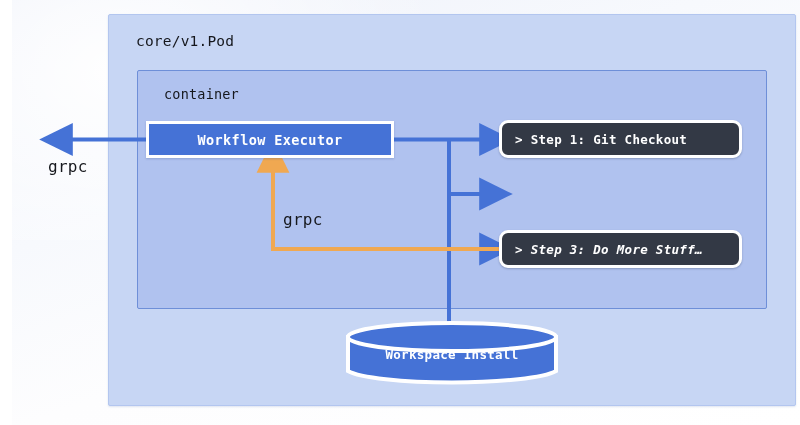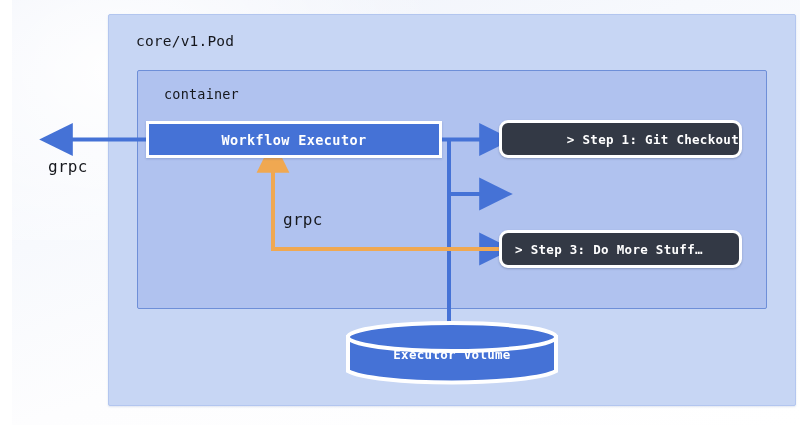--- a/index.html
+++ b/index.html
@@ -66,21 +66,21 @@
     font-size: 13.5px;
     color: #15171c;
     letter-spacing: 0.2px;
     white-space: nowrap;
   }
 
   .executor {
     position: absolute;
     left: 134px;
     top: 121px;
-    width: 296px;
+    width: 248px;
     height: 37px;
     background: #4572d6;
     border: 3px solid #ffffff;
     box-sizing: border-box;
     display: flex;
     align-items: center;
     justify-content: center;
     color: #ffffff;
     font-size: 13.5px;
     font-weight: bold;
@@ -101,23 +101,23 @@
     align-items: center;
     color: #ffffff;
     font-size: 12.5px;
     font-weight: bold;
     letter-spacing: 0.3px;
     padding-left: 13px;
     box-shadow: 0 1px 2px rgba(30,40,60,0.28);
     white-space: nowrap;
     overflow: hidden;
   }
-  .step-1 { top: 120px; justify-content: flex-end; }
+  .step-1 { top: 120px; }
   .step-2 { top: 175px; }
-  .step-3 { top: 230px; }
+  .step-3 { top: 230px; font-style: italic; }
   .cyl-label {
     position: absolute;
     left: 333px;
     top: 347px;
     width: 214px;
     text-align: center;
     color: #ffffff;
     font-size: 12.5px;
     font-weight: bold;
     letter-spacing: 0.3px;
@@ -197,18 +197,18 @@
     <span>Workflow Executor</span>
   </div>
 
   <div class="step step-1">
     <span>&gt; Step 1: Git Checkout</span>
   </div>
   <div class="step step-3">
     <span>&gt; Step 3: Do More Stuff…</span>
   </div>
 
-  <div class="cyl-label">Executor Volume</div>
+  <div class="cyl-label">Workspace Install</div>
 
   <div class="edge-label grpc-left">grpc</div>
   <div class="edge-label grpc-inner">grpc</div>
 
 </div>
 
 </body></html>

